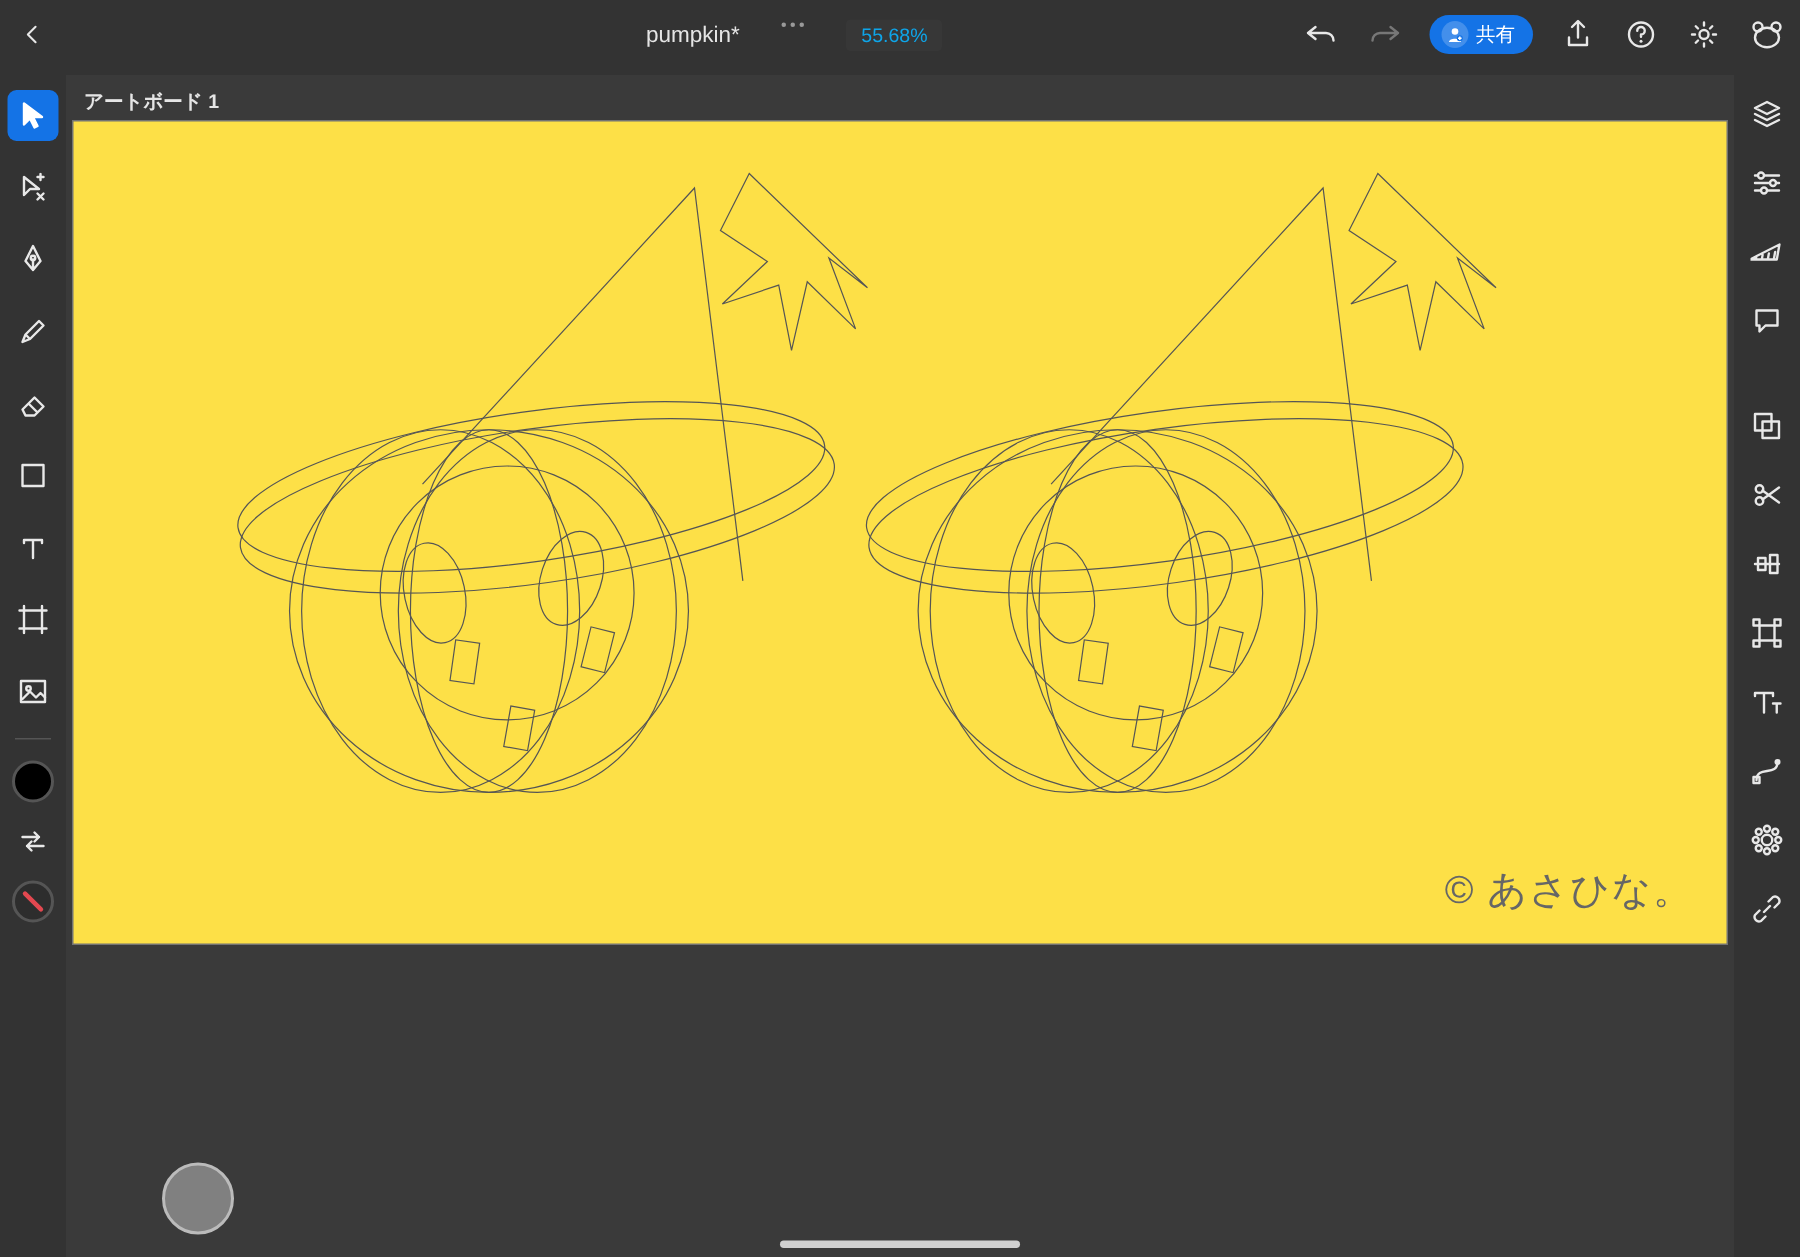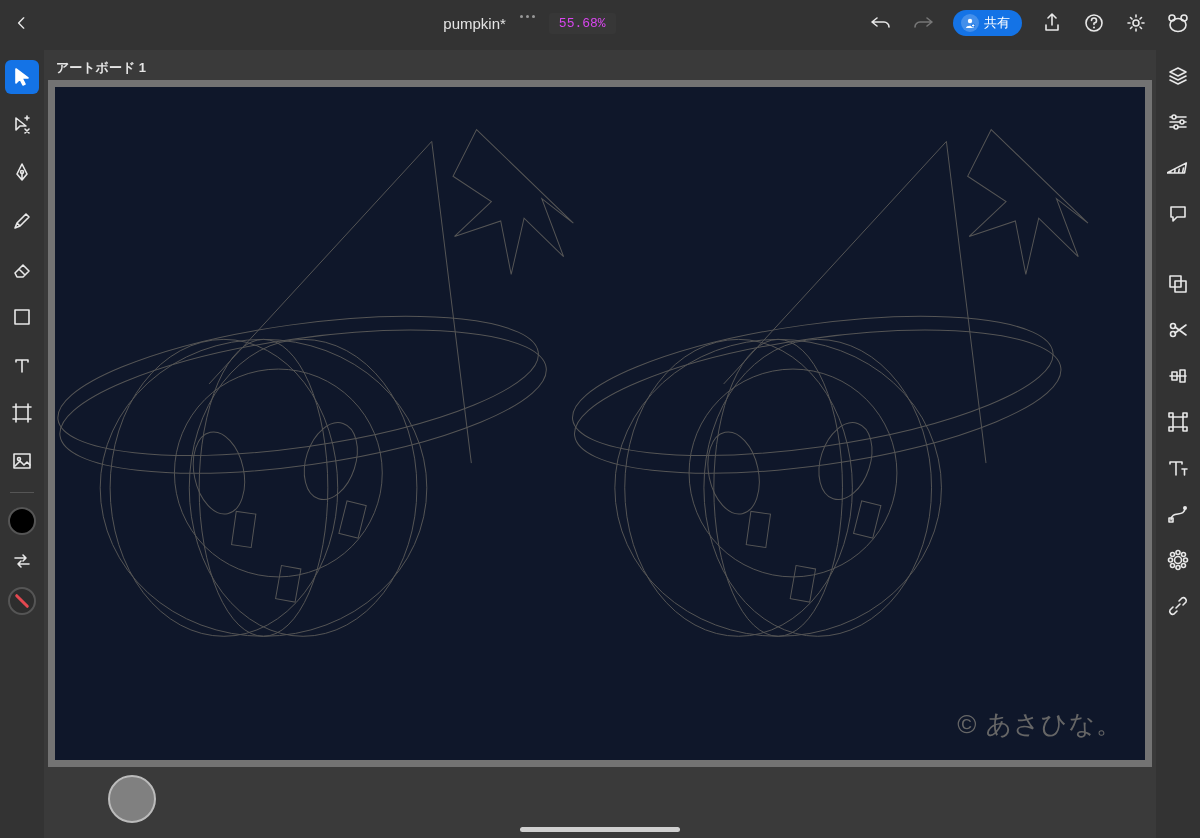--- a/index.html
+++ b/index.html
@@ -11,27 +11,27 @@
     position: relative;
     color: #eaeaea;
   }
   
   .topbar {
     position: absolute; top: 0; left: 0; right: 0; height: 46px;
     display: flex; align-items: center;
     padding: 0 10px;
   }
   .topbar .left { display:flex; align-items:center; width:180px; }
-  .topbar .center { flex:1; display:flex; align-items:center; justify-content:center; gap:14px; }
+  .topbar .center { flex:1; display:flex; align-items:center; justify-content:center; gap:28px; }
   .topbar .right { display:flex; align-items:center; gap:18px; justify-content:flex-end; }
   .back-chevron { width:22px; height:22px; display:flex; align-items:center; justify-content:center; padding:6px; }
   .doc-title { font-size:15px; color:#e5e5e5; }
   .dots { display:flex; gap:3px; margin-bottom:14px;}
   .dots span { width:3px; height:3px; border-radius:50%; background:#999; display:block; }
-  .zoom { font-size:13px; color:#d946ef; background:rgba(255,255,255,0.02); padding:3px 10px; border-radius:3px;font-family:Liberation Mono, monospace; }
+  .zoom { font-size:13px; color:#0ea5e9; background:rgba(255,255,255,0.02); padding:3px 10px; border-radius:3px; }
   .icon-btn { width:24px; height:24px; display:flex; align-items:center; justify-content:center; cursor:pointer; }
   .share-pill {
     background:#1473e6; color:#fff; font-size:13px; font-weight:500;
     padding:4px 12px 4px 8px; border-radius:18px; display:flex; align-items:center; gap:5px;
     cursor:pointer;
   }
   .share-pill .circ {
     width:18px; height:18px; border-radius:50%; background:#fff3; display:flex; align-items:center; justify-content:center;
   }
   
@@ -66,22 +66,22 @@
   .right-tools .icon-btn { width:28px; height:28px; }
   
   .stage {
     position:absolute; top:50px; left:44px; right:44px; bottom:0;
     background:#3a3a3a;
   }
   .artboard-label {
     position:absolute; top:9px; left:12px; font-size:13px; color:#e5e5e5;font-weight:bold;
   }
   .artboard {
-    position:absolute; top:30px; left:4px; right:4px; height:687px;
-    background:#0f172a; border:7px solid #737373;
+    position:absolute; top:30px; left:4px; right:4px; height:550px;
+    background:#fde047; border:1px solid #737373;
   }
   .artboard svg { position:absolute; inset:0; width:100%; height:100%; }
   .copyright {
     position:absolute; right:22px; bottom:18px; font-size:26px; color:#666; letter-spacing:1px;
   }
   
   .bottom {
     position:absolute; left:44px; right:44px; bottom:0; height:78px;
     display:flex; align-items:center; padding-left:20px;
   }

